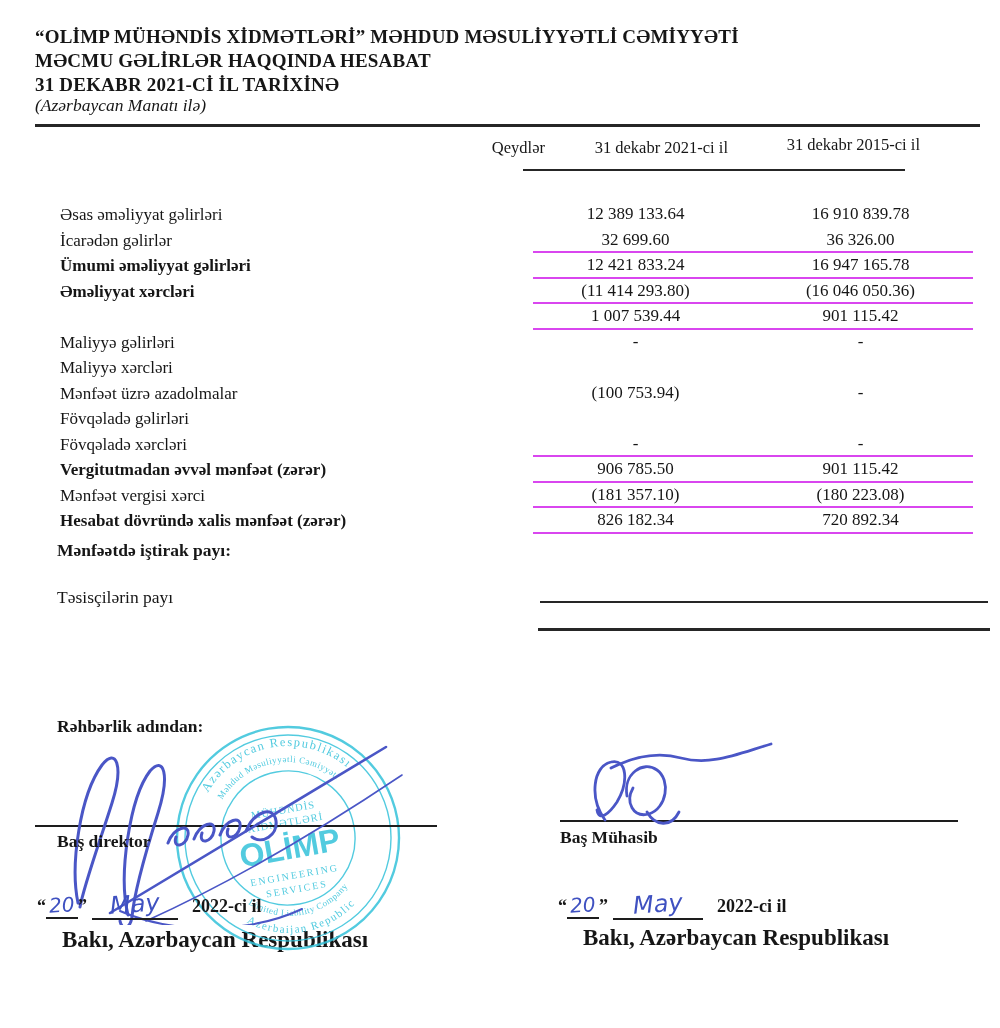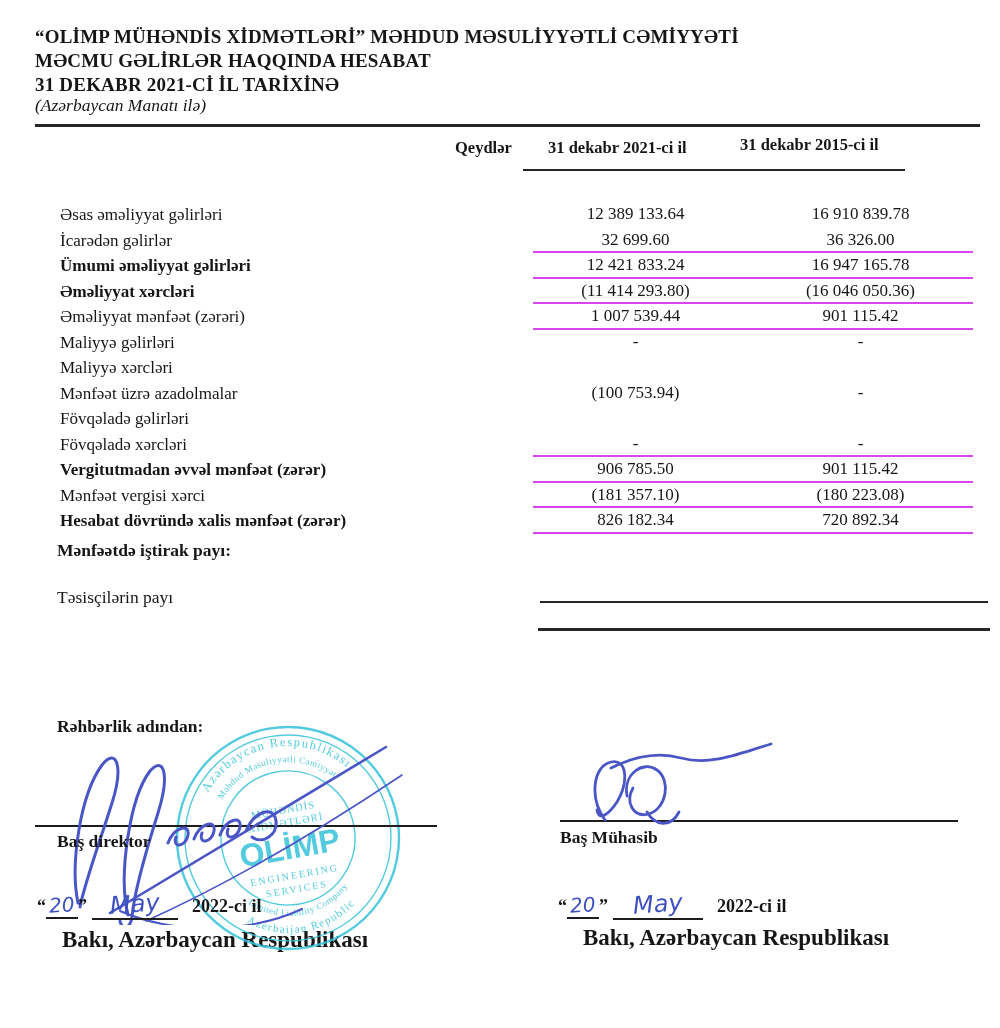--- a/index.html
+++ b/index.html
@@ -6,21 +6,21 @@
   .page{position:relative;width:1000px;height:1028px;background:#fff;overflow:hidden;
         font-family:"Liberation Serif", serif;color:#161616;}
   .abs{position:absolute;}
 
   
   .title{left:35px;font-weight:bold;font-size:19px;letter-spacing:.2px;white-space:nowrap;}
   .currency{left:35px;top:95px;font-style:italic;font-size:17.5px;}
   .rule{background:#262626;}
 
   
-  .colhead{font-weight:bold;font-size:16.5px;text-align:left;white-space:nowrap;}
+  .colhead{font-weight:normal;font-size:16.5px;text-align:right;white-space:nowrap;}
 
   
   .trows{left:0;top:202px;width:820px;}
   .trow{position:relative;height:25.5px;font-size:17px;}
   .trow .label{position:absolute;left:60px;top:0;line-height:25.5px;white-space:nowrap;}
   .trow .note{position:absolute;left:460px;top:0;width:70px;line-height:25.5px;text-align:center;}
   .trow .vals{position:absolute;left:533px;top:0;width:440px;height:100%;box-sizing:border-box;}
   .trow.ul .vals{border-bottom:2px solid #d946ef;}
   .trow .v1{position:absolute;left:0;top:0;width:205px;text-align:center;line-height:24px;}
   .trow .v2{position:absolute;left:215px;top:0;width:225px;text-align:center;line-height:24px;}
@@ -90,21 +90,20 @@
     <div class="trow bold-label bold-vals ul">
       <div class="label">Əməliyyat xərcləri</div>
       <div class="note"></div>
       <div class="vals">
         <div class="v1">(11 414 293.80)</div>
         <div class="v2">(16 046 050.36)</div>
       </div>
     </div>
 
     <div class="trow bold-vals ul">
-      <div class="label">Əməliyyat mənfəət (zərəri)</div>
       <div class="note"></div>
       <div class="vals">
         <div class="v1">1 007 539.44</div>
         <div class="v2">901 115.42</div>
       </div>
     </div>
 
     <div class="trow bold-vals">
       <div class="label">Maliyyə gəlirləri</div>
       <div class="note"></div>

